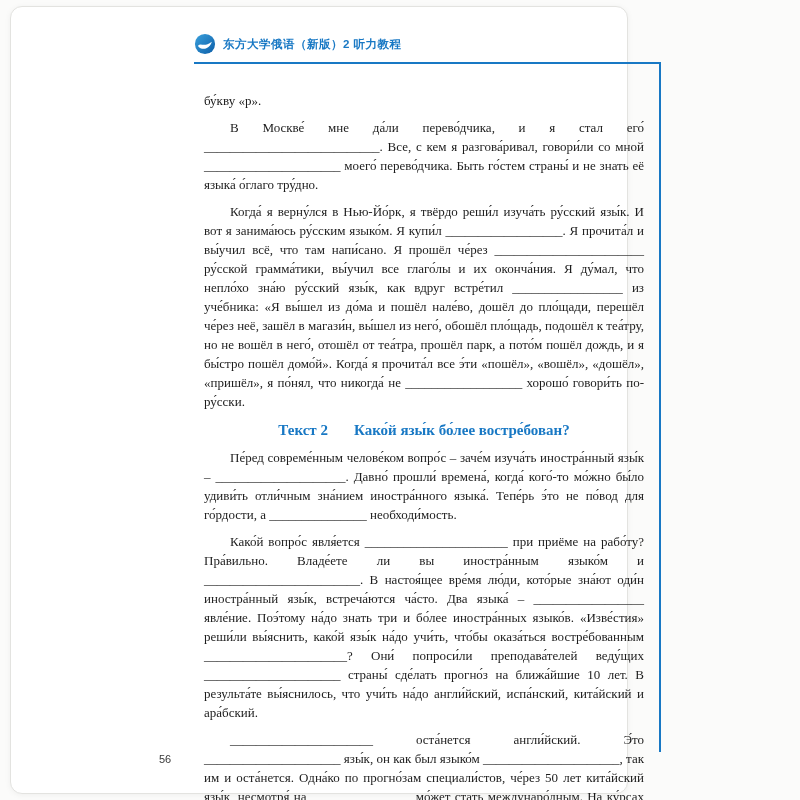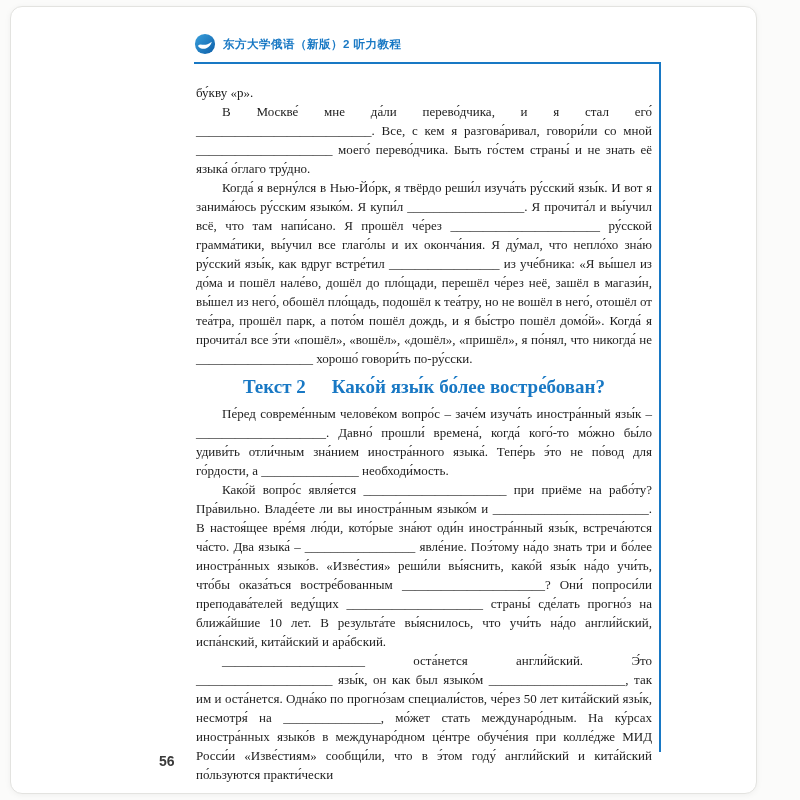--- a/index.html
+++ b/index.html
@@ -3,21 +3,21 @@
 <meta charset="utf-8">
 <style>
   * { margin:0; padding:0; box-sizing:border-box; }
   html, body {
     width:800px; height:800px;
     background:#fbfbfa;
     font-family:"Liberation Serif","DejaVu Serif",serif;
     overflow:hidden;
   }
   .page {
-    position:absolute; left:10px; top:6px; width:747px; height:788px;
+    position:absolute; left:10px; top:6px; width:618px; height:788px;
     background:#ffffff;
     border:1px solid #e3e3e0;
     border-radius:12px;
     box-shadow:0 1px 6px rgba(0,0,0,0.05);
   }
   .header {
     position:absolute; left:183px; top:26px;
     display:flex; align-items:center; gap:7px;
   }
   .logo { width:22px; height:22px; display:block; }
@@ -33,32 +33,32 @@
   .vline {
     position:absolute; left:648px; top:55px; width:2px; height:690px;
     background:#1878c4;
   }
   .content {
     position:absolute; left:185px; top:76px; width:456px;
     font-family:"Liberation Serif","DejaVu Serif",serif;
     font-size:13px; line-height:19px; color:#1c1c1c;
     text-align:justify;
   }
-  .content p { text-indent:26px; margin:0; }
+  .content p { text-indent:26px; margin:8px; }
   .content p.no-indent { text-indent:0; }
   .section-title {
     font-family:"Liberation Serif","DejaVu Serif",serif;
-    font-size:19px; font-weight:bold; color:#1878c4;
+    font-size:15px; font-weight:bold; color:#1878c4;
     text-align:center; margin:9px 0 7px; line-height:20px;
   }
   .section-title .gap { display:inline-block; width:26px; }
   .page-number {
     position:absolute; left:148px; top:746px;
     font-family:"Liberation Sans","DejaVu Sans",sans-serif;
-    font-size:14px; font-weight:bold; color:#3a3a3a;
+    font-size:11px; font-weight:normal; color:#3a3a3a;
   }
 </style>
 </head>
 <body>
 
 <div class="page">
 
   <div class="header">
     <span class="logo">
       <svg viewBox="0 0 24 24" width="22" height="22" aria-hidden="true">

